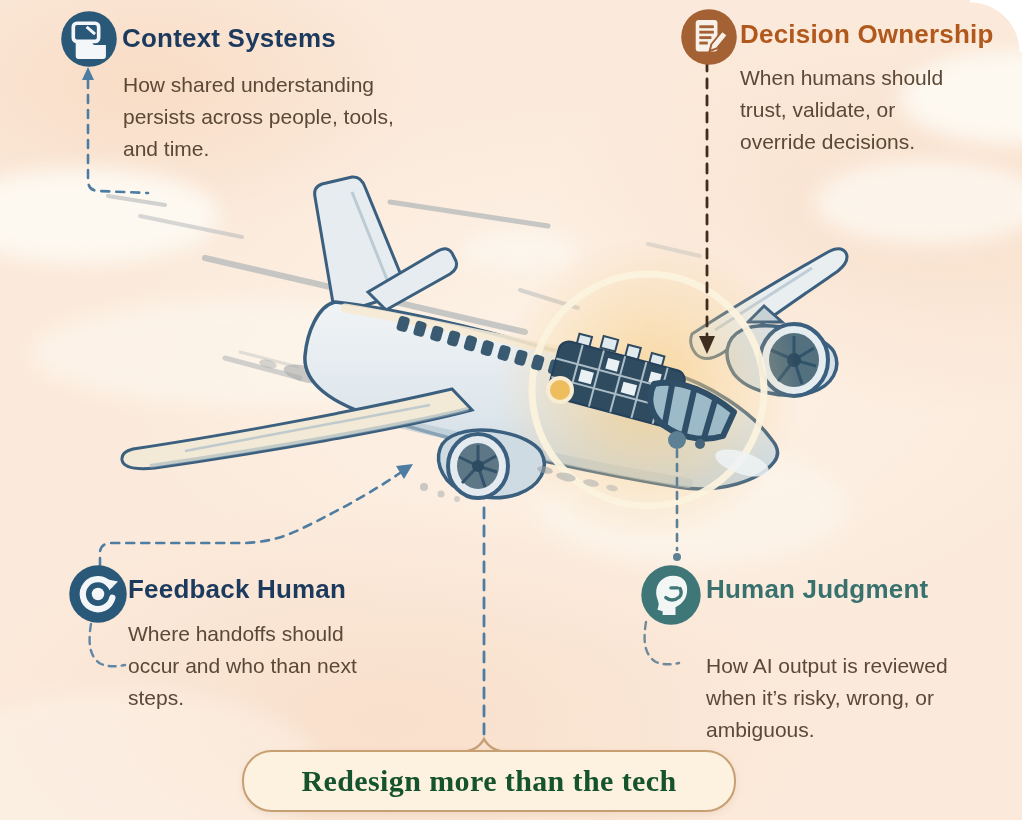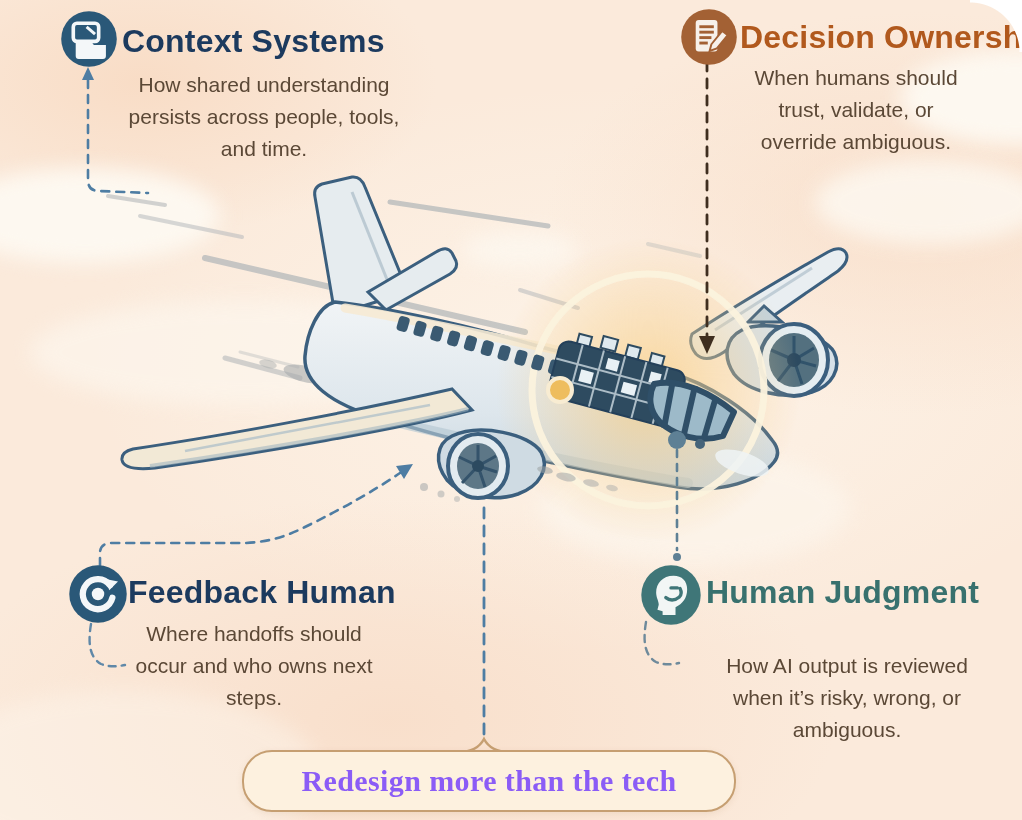--- a/index.html
+++ b/index.html
@@ -12,29 +12,29 @@
       radial-gradient(ellipse 640px 320px at 38% 88%, rgba(247,216,193,.6), rgba(247,216,193,0) 70%),
       radial-gradient(ellipse 700px 380px at 60% 45%, rgba(253,244,233,.9), rgba(253,244,233,0) 75%),
       #fbeadb;
   }
   .cloud{position:absolute;background:#fdf8f0;border-radius:50%;filter:blur(10px);}
   .corner-tr{position:absolute;top:0;right:0;width:52px;height:52px;
     background:radial-gradient(circle at 0 100%, rgba(255,255,255,0) 49px, #ffffff 50px);}
   svg.scene{position:absolute;left:0;top:0;}
   .callout{position:absolute;}
   .callout .icon{position:absolute;display:block;}
-  .co-title{position:absolute;font-weight:bold;font-size:32px;letter-spacing:.2px;white-space:nowrap;}
-  .co-desc{position:absolute;font-size:21px;line-height:1.52;color:#5b4836;text-align:center;}
+  .co-title{position:absolute;font-weight:bold;font-size:26px;letter-spacing:.2px;white-space:nowrap;}
+  .co-desc{position:absolute;font-size:21px;line-height:1.52;color:#5b4836;}
   .t-navy{color:#1c3a5e;} .t-orange{color:#b1591d;} .t-teal{color:#38716e;}
   .banner{
     position:absolute;left:242px;top:750px;width:490px;height:58px;
     background:#fdf1df;border:2px solid #c69f72;border-radius:30px;
     display:flex;align-items:center;justify-content:center;
     font-family:"Liberation Serif","DejaVu Serif",serif;
-    font-weight:bold;font-size:30px;color:#8b5cf6;letter-spacing:.4px;
+    font-weight:bold;font-size:30px;color:#14532d;letter-spacing:.4px;
     box-shadow:0 2px 6px rgba(180,140,100,.15);
   }
 </style>
 </head>
 <body>
 
 <div class="canvas">
 
   <div class="cloud" style="left:-50px;top:168px;width:270px;height:95px;"></div>
   <div class="cloud" style="left:30px;top:300px;width:430px;height:105px;opacity:.6;"></div>
@@ -231,34 +231,34 @@
         <g stroke="#a36134" stroke-width="2.4">
           <path d="M16,15.5 h12"></path>
             <path d="M16,20 h12"></path>
             <path d="M16,24.5 h10"></path>
             <path d="M16,29 h7"></path>
         </g>
         <path d="M26,30 L35,19 l4.5,3.5 L30.5,33.5 l-6,2 z" fill="#f7f1ea" stroke="#a36134" stroke-width="1.6"></path>
       </svg>
     </span>
     <div class="co-title t-orange" style="left:740px;top:19px;">Decision Ownership</div>
-    <div class="co-desc" style="left:740px;top:62px;width:232px;">When humans should trust, validate, or override ambiguous.</div>
+    <div class="co-desc" style="left:740px;top:62px;width:232px;">When humans should trust, validate, or override decisions.</div>
   </div>
 
   <div class="callout">
     <span class="icon" style="left:68px;top:564px;">
       <svg width="60" height="60" viewBox="0 0 48 48">
         <circle cx="24" cy="24" r="23" fill="#2a5878"></circle>
         <path d="M33.5,17 A12 12 0 1 0 35.5,27" fill="none" stroke="#f4f7f9" stroke-width="5" stroke-linecap="round"></path>
         <polygon points="30,12 40,14 33,21" fill="#f4f7f9"></polygon>
         <circle cx="24" cy="24" r="5" fill="#f4f7f9"></circle>
       </svg>
     </span>
     <div class="co-title t-navy" style="left:128px;top:574px;">Feedback Human</div>
-    <div class="co-desc" style="left:128px;top:618px;width:252px;">Where handoffs should occur and who owns next steps.</div>
+    <div class="co-desc" style="left:128px;top:618px;width:252px;">Where handoffs should occur and who than next steps.</div>
   </div>
 
   <div class="callout">
     <span class="icon" style="left:640px;top:564px;">
       <svg width="62" height="62" viewBox="0 0 48 48">
         <circle cx="24" cy="24" r="23" fill="#3f7678"></circle>
         <path d="M26,9 C17.5,9 12.5,15 12.5,22 C12.5,26 14.5,28.5 14.5,31.5 L13.5,35.5 L17.5,36.5 L17.5,39.5 L27.5,39.5 L27.5,33.5 C33,30.5 36.5,26.5 36.5,19.5 C36.5,13 32.5,9 26,9 Z" fill="#f2f6f5"></path>
         <path d="M20,26 Q25,30 30.5,25.5 Q33,23 31,19" fill="none" stroke="#3f7678" stroke-width="2.6" stroke-linecap="round"></path>
         <path d="M24,18.5 h5" stroke="#3f7678" stroke-width="2.6" stroke-linecap="round"></path>
       </svg>

